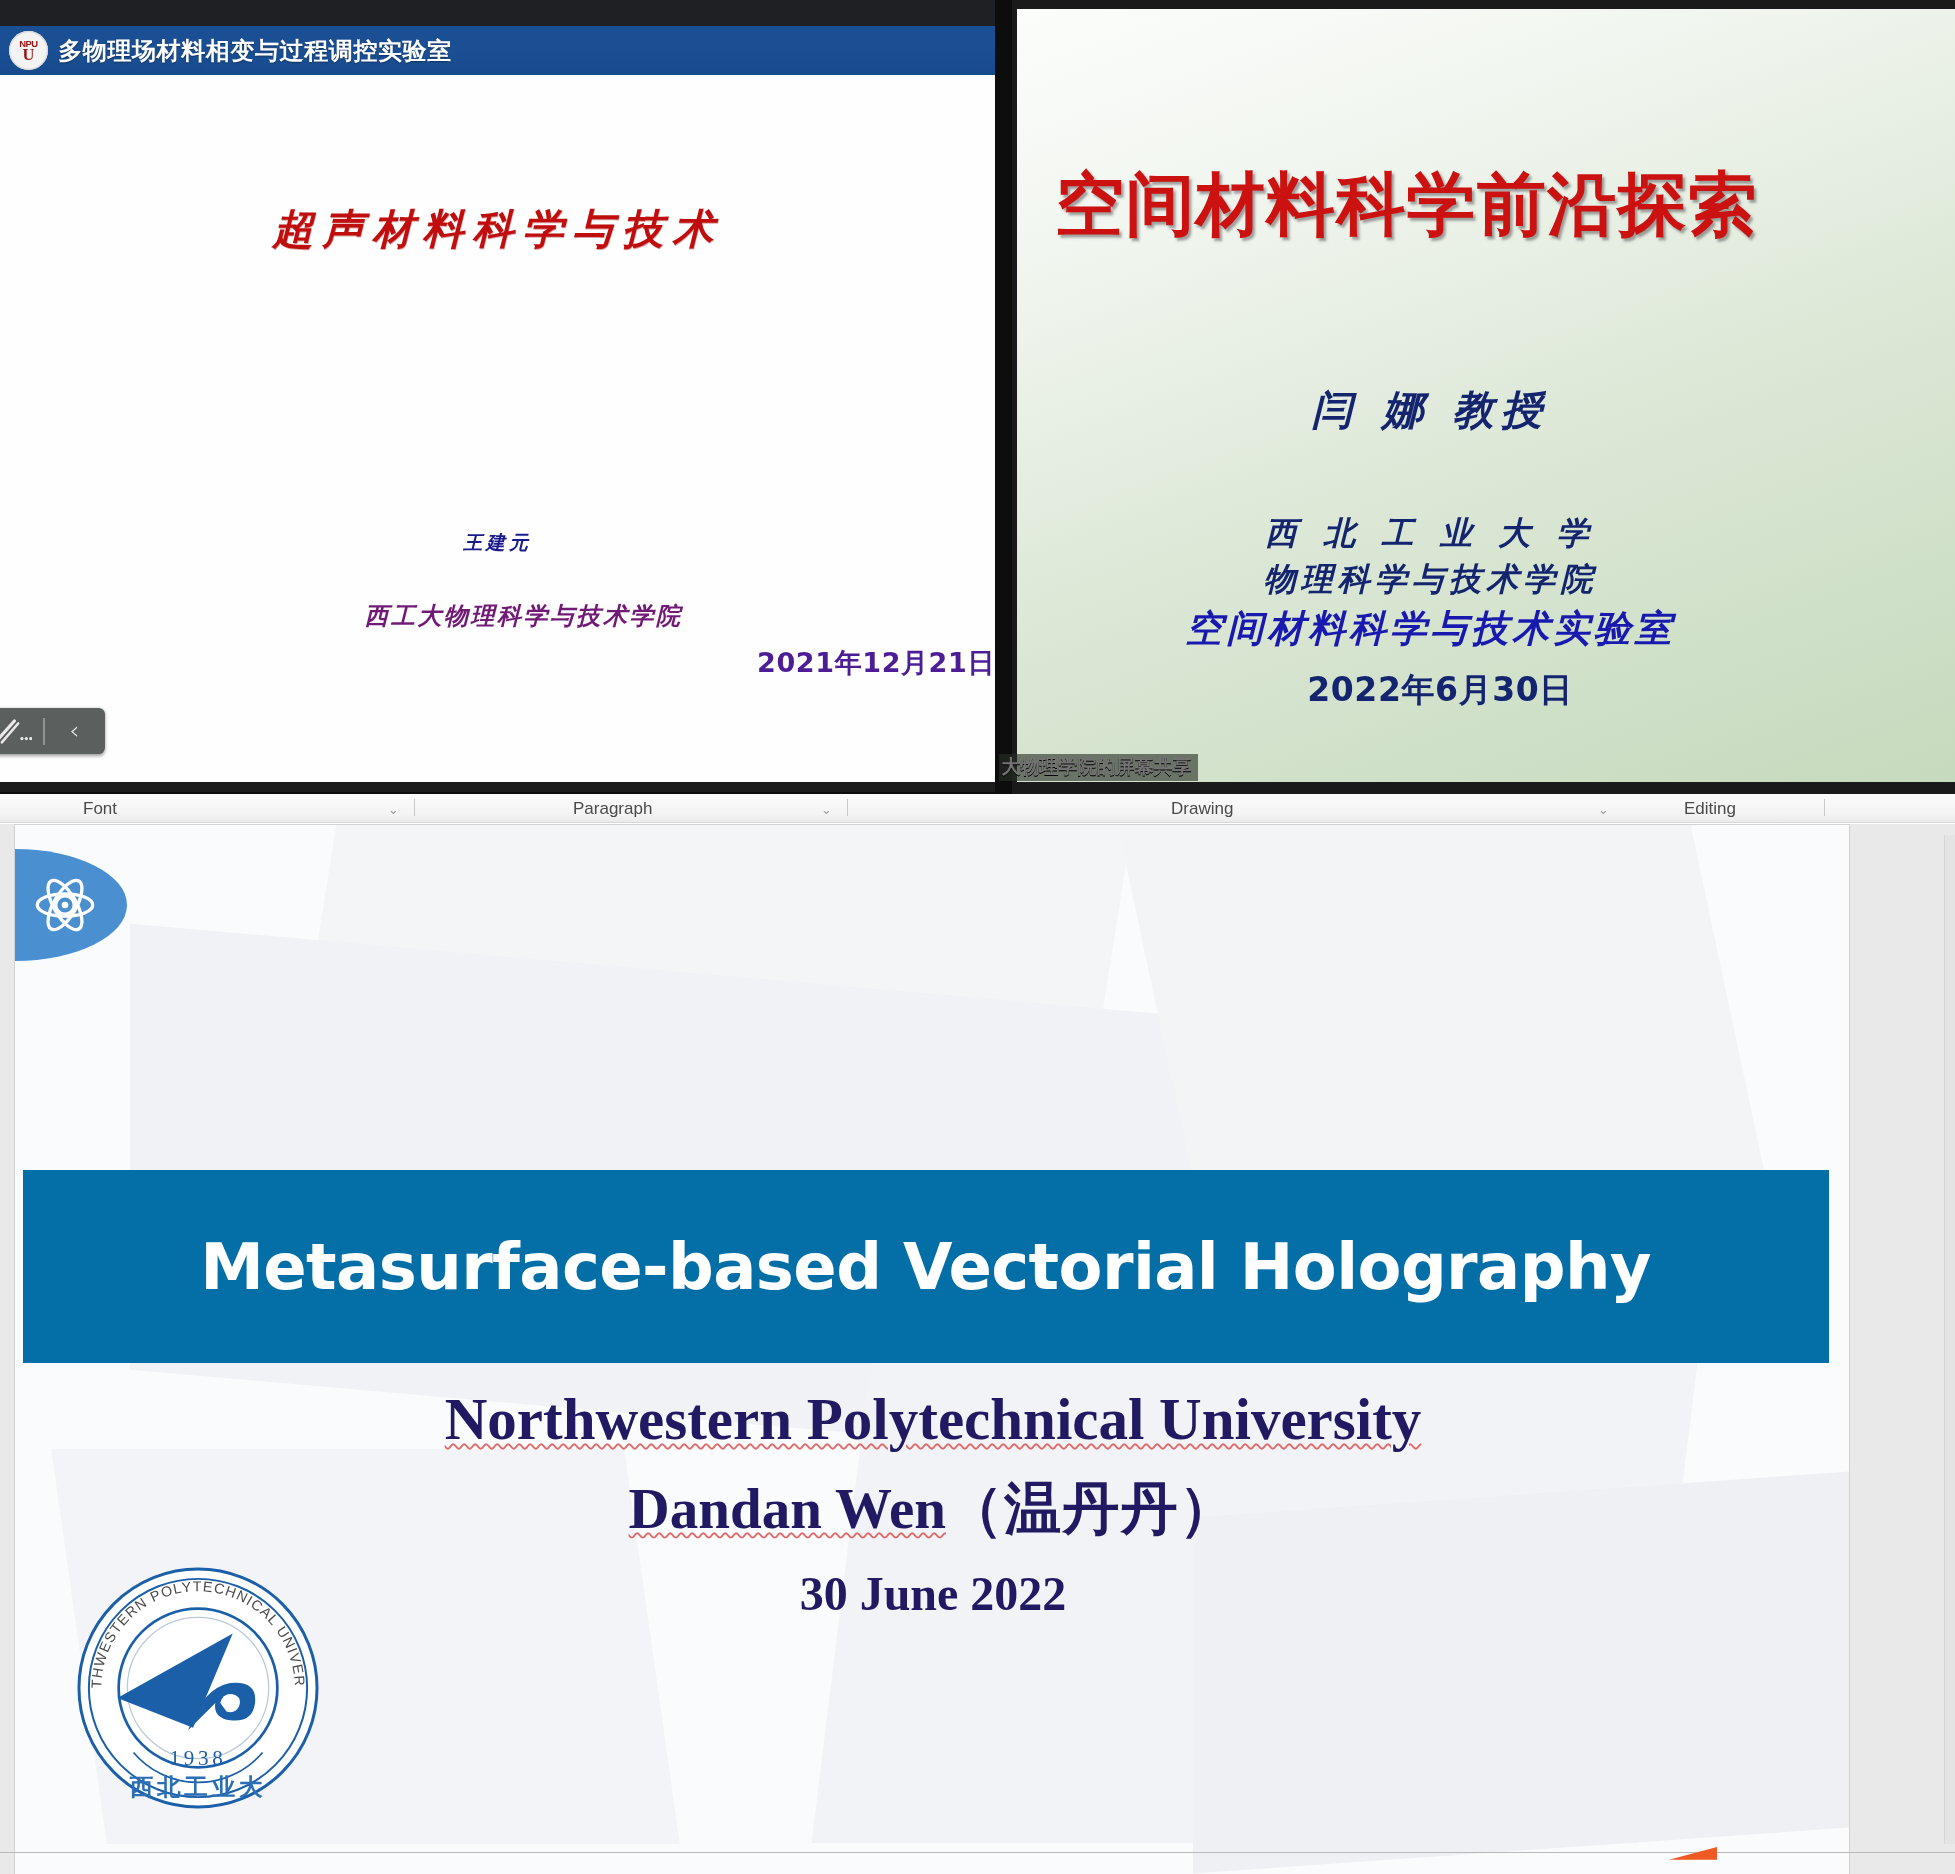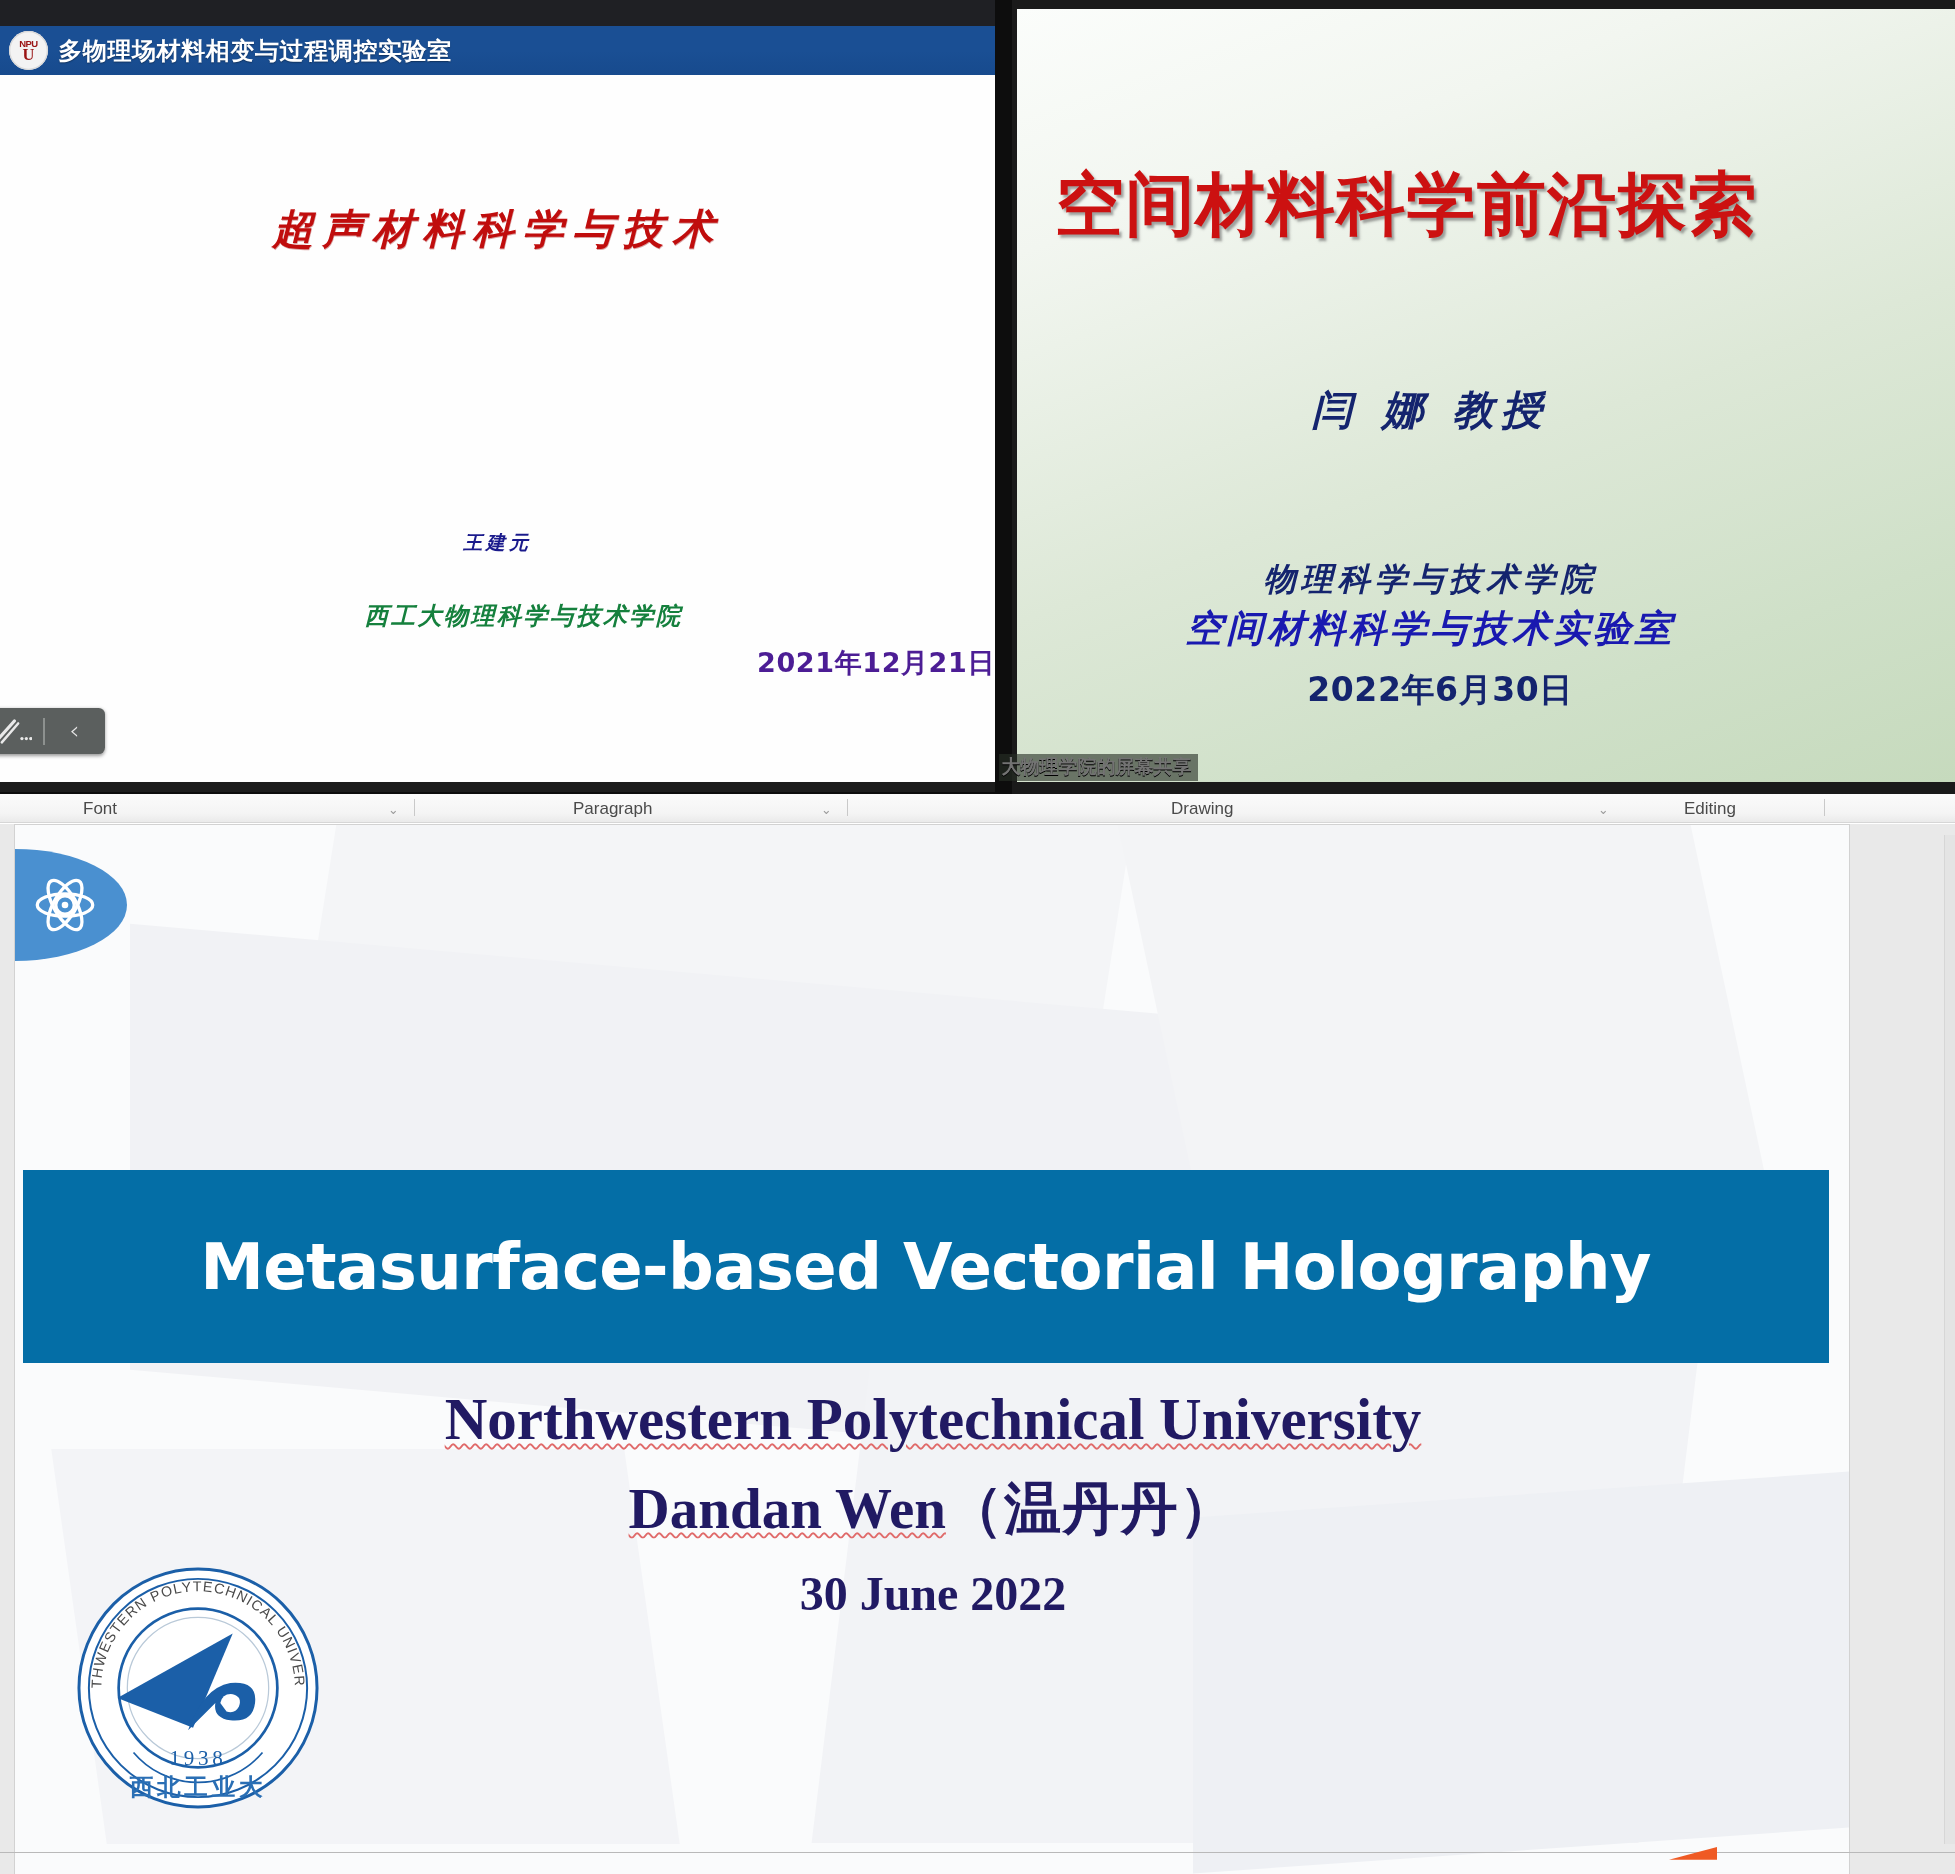--- a/index.html
+++ b/index.html
@@ -57,21 +57,21 @@
     text-shadow: 0.6px 0.6px 0 rgba(150,0,0,.35);
   }
   .ls-author {
     position: absolute; left: 0; top: 455px; width: 995px; text-align: center;
     font-family: "DejaVu Serif", serif; font-weight: 700; font-style: italic;
     font-size: 19px; color: #1a1a8c; letter-spacing: 3.8px;
   }
   .ls-org {
     position: absolute; left: 0; top: 525px; width: 1047px; text-align: center;
     font-family: "DejaVu Serif", serif; font-weight: 700; font-style: italic;
-    font-size: 24px; color: #15803d; letter-spacing: 2.5px;
+    font-size: 24px; color: #701a75; letter-spacing: 2.5px;
   }
   .ls-date {
     position: absolute; left: 0; top: 570px; width: 995px; text-align: right;
     font-family: "DejaVu Sans", sans-serif; font-weight: 700;
     font-size: 27px; color: #4c1d95; letter-spacing: 0.6px;
   }
 
   
   .annot-toolbar {
     position: absolute; left: -18px; top: 708px;
@@ -280,20 +280,21 @@
         </div>
         <div class="annot-sep"></div>
         <div class="annot-chevron">‹</div>
       </div>
     </div>
 
     <div class="right-pane">
       <div class="right-slide">
         <div class="rs-title">空间材料科学前沿探索</div>
         <div class="rs-prof">闫 娜 教授</div>
+        <div class="rs-univ">西 北 工 业 大 学</div>
         <div class="rs-school">物理科学与技术学院</div>
         <div class="rs-lab">空间材料科学与技术实验室</div>
         <div class="rs-date">2022年6月30日</div>
       </div>
     </div>
 
     <div class="share-badge">大物理学院的屏幕共享</div>
   </div>
 
   <div class="ribbon">

